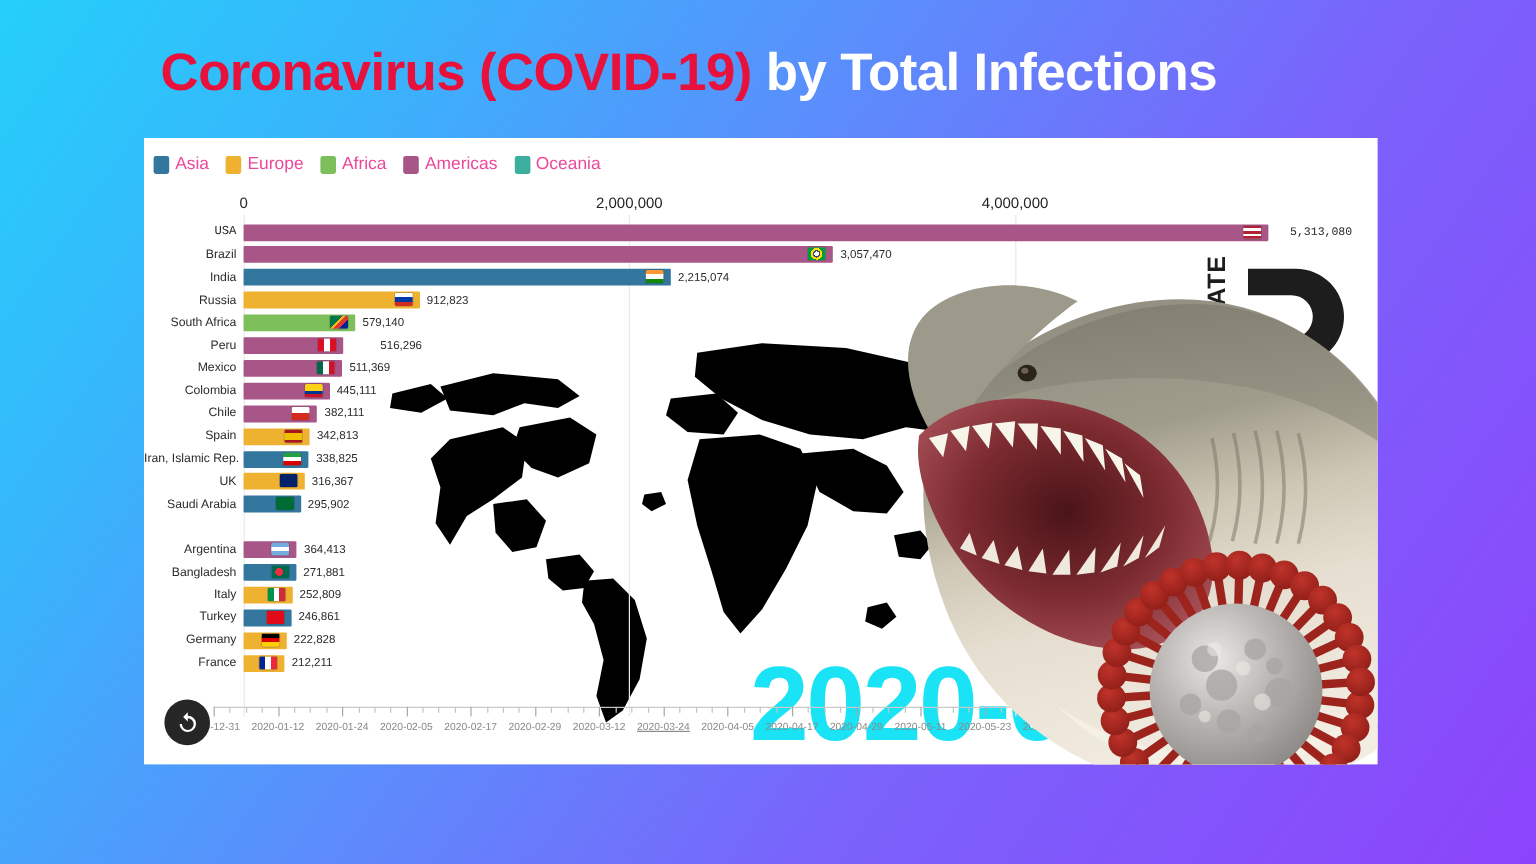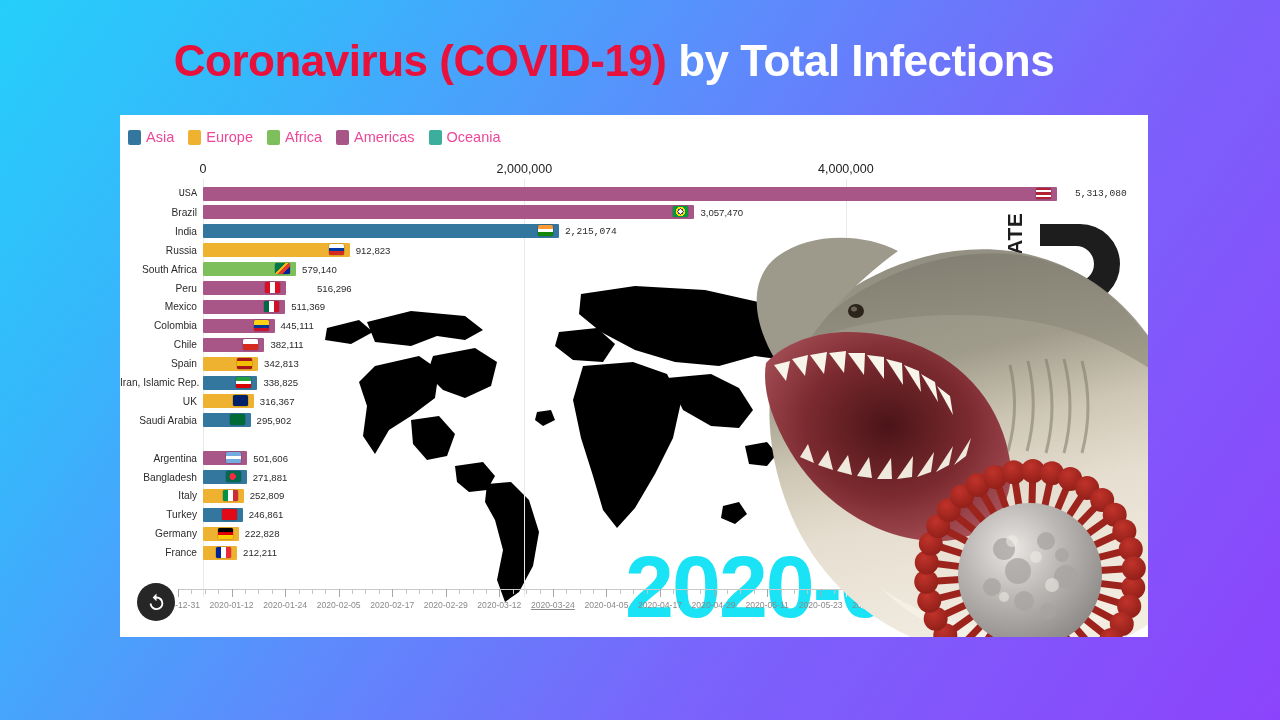--- a/index.html
+++ b/index.html
@@ -11,21 +11,20 @@
   }
 
   
   #title {
     position:absolute; top:36px; left:0; width:1148px;
     text-align:center;
     font-size:44px; font-weight:bold;
     letter-spacing:-0.5px;
     white-space:nowrap;
     font-family:"Liberation Sans", sans-serif;
-    margin-left:40px;
   }
   #title .red   { color:#e8113c; }
   #title .white { color:#ffffff; }
 
   
   #panel {
     position:absolute; left:120px; top:115px;
     width:1028px; height:522px;
     background:#ffffff;
     overflow:hidden;
@@ -217,21 +216,21 @@
       <div class="row" style="top: 24.9px;">
         <div class="row-label">Brazil</div>
         <div class="bar" style="width: 491.379px; background: rgb(168, 86, 135);"></div>
         <div class="flag" style="left: 553.379px; background-image: radial-gradient(circle, rgb(255, 255, 255) 0px, rgb(255, 255, 255) 22%, rgb(62, 64, 149) 22%, rgb(62, 64, 149) 34%, rgb(255, 223, 0) 34%, rgb(255, 223, 0) 52%, rgb(0, 155, 58) 52%);"></div>
         <div class="val" style="left: 580.379px;">3,057,470</div>
       </div>
       <div class="row" style="top: 43.8px;">
         <div class="row-label">India</div>
         <div class="bar" style="width: 355.994px; background: rgb(51, 119, 159);"></div>
         <div class="flag" style="left: 417.994px; background-image: linear-gradient(rgb(255, 153, 51) 0px, rgb(255, 153, 51) 33%, rgb(255, 255, 255) 33%, rgb(255, 255, 255) 66%, rgb(19, 136, 8) 66%);"></div>
-        <div class="val" style="left: 444.994px; font-family: Liberation Mono, monospace;">2,215,074</div>
+        <div class="val" style="left: 444.994px;">2,215,074</div>
       </div>
       <div class="row" style="top: 62.7px;">
         <div class="row-label">Russia</div>
         <div class="bar" style="width: 146.704px; background: rgb(239, 178, 48);"></div>
         <div class="flag" style="left: 208.704px; background-image: linear-gradient(rgb(255, 255, 255) 0px, rgb(255, 255, 255) 33%, rgb(0, 57, 166) 33%, rgb(0, 57, 166) 66%, rgb(213, 43, 30) 66%);"></div>
         <div class="val" style="left: 235.704px;">912,823</div>
       </div>
       <div class="row" style="top: 81.6px;">
         <div class="row-label">South Africa</div>
         <div class="bar" style="width: 93.0761px; background: rgb(124, 191, 91);"></div>
@@ -283,21 +282,21 @@
       <div class="row" style="top: 232.8px;">
         <div class="row-label">Saudi Arabia</div>
         <div class="bar" style="width: 47.5557px; background: rgb(51, 119, 159);"></div>
         <div class="flag" style="left: 109.556px; background-image: linear-gradient(rgb(0, 108, 53) 0px, rgb(0, 108, 53) 100%);"></div>
         <div class="val" style="left: 136.556px;">295,902</div>
       </div>
       <div class="row" style="top: 270.6px;">
         <div class="row-label">Argentina</div>
         <div class="bar" style="width: 44.3687px; background: rgb(168, 86, 135);"></div>
         <div class="flag" style="left: 106.369px; background-image: linear-gradient(rgb(116, 172, 223) 0px, rgb(116, 172, 223) 33%, rgb(255, 255, 255) 33%, rgb(255, 255, 255) 66%, rgb(116, 172, 223) 66%);"></div>
-        <div class="val" style="left: 133.369px;">501,606</div>
+        <div class="val" style="left: 133.369px;">364,413</div>
       </div>
       <div class="row" style="top: 289.5px;">
         <div class="row-label">Bangladesh</div>
         <div class="bar" style="width: 43.6952px; background: rgb(51, 119, 159);"></div>
         <div class="flag" style="left: 105.695px; background-image: radial-gradient(circle at 45% 50%, rgb(244, 42, 65) 0px, rgb(244, 42, 65) 33%, rgb(0, 106, 78) 33%);"></div>
         <div class="val" style="left: 132.695px;">271,881</div>
       </div>
       <div class="row" style="top: 308.4px;">
         <div class="row-label">Italy</div>
         <div class="bar" style="width: 40.63px; background: rgb(239, 178, 48);"></div>

